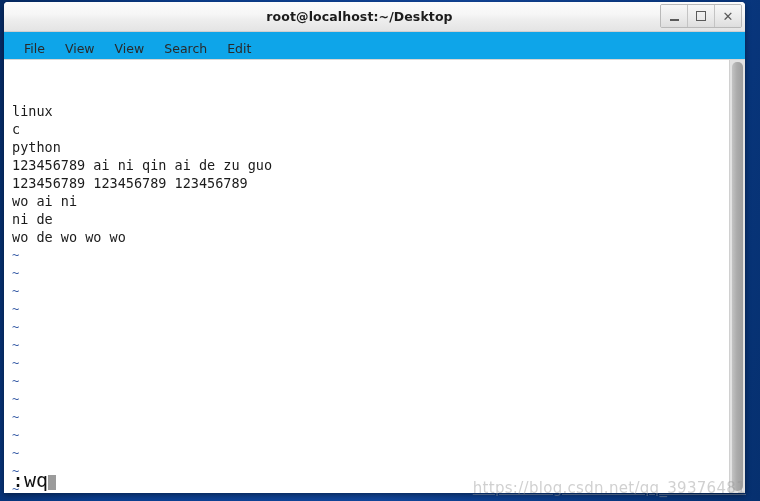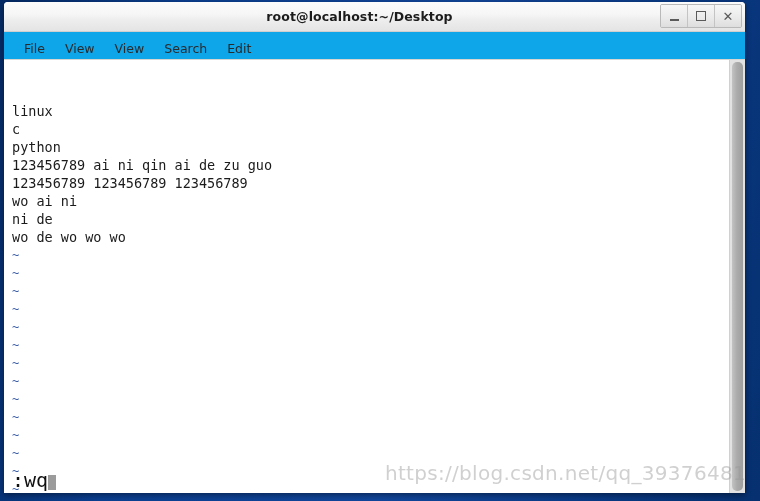--- a/index.html
+++ b/index.html
@@ -183,28 +183,29 @@
     width: 11px;
     bottom: 2px;
     background: linear-gradient(to right, #c3c3c3 0%, #ababab 45%, #9e9e9e 100%);
     border-radius: 5px;
   }
 
   
   #watermark {
     position: absolute;
     right: 14px;
-    bottom: 16px;
-    font-family: "DejaVu Sans", sans-serif;
-    font-size: 20px;
+    bottom: 4px;
+    font-family: "DejaVu Sans", sans-serif;
+    font-size: 15px;
     color: rgba(150,150,150,0.45);
     letter-spacing: 0.3px;
     user-select: none;
     pointer-events: none;
     white-space: nowrap;
+    text-decoration: underline;
   }
 </style>
 </head>
 <body>
 
 <div id="desktop"></div>
 
 <div id="window">
 
   <div id="titlebar">

